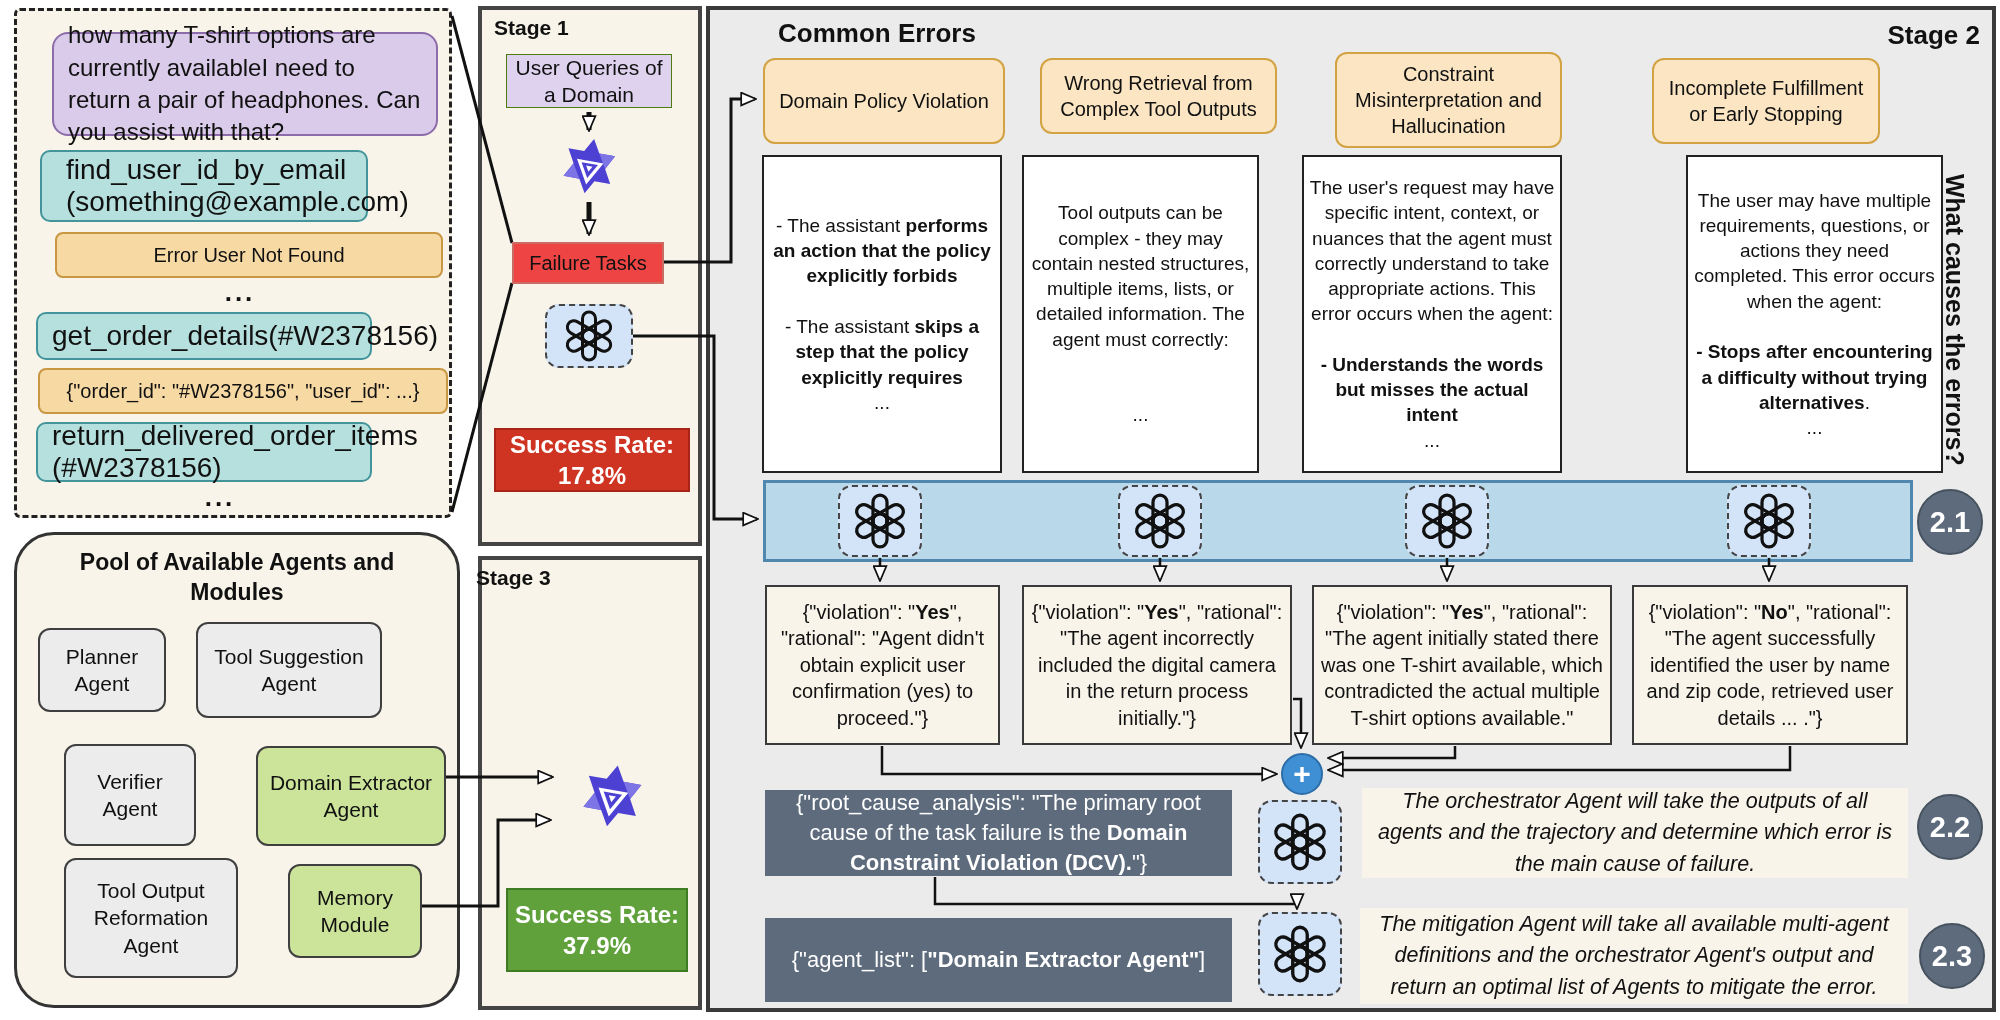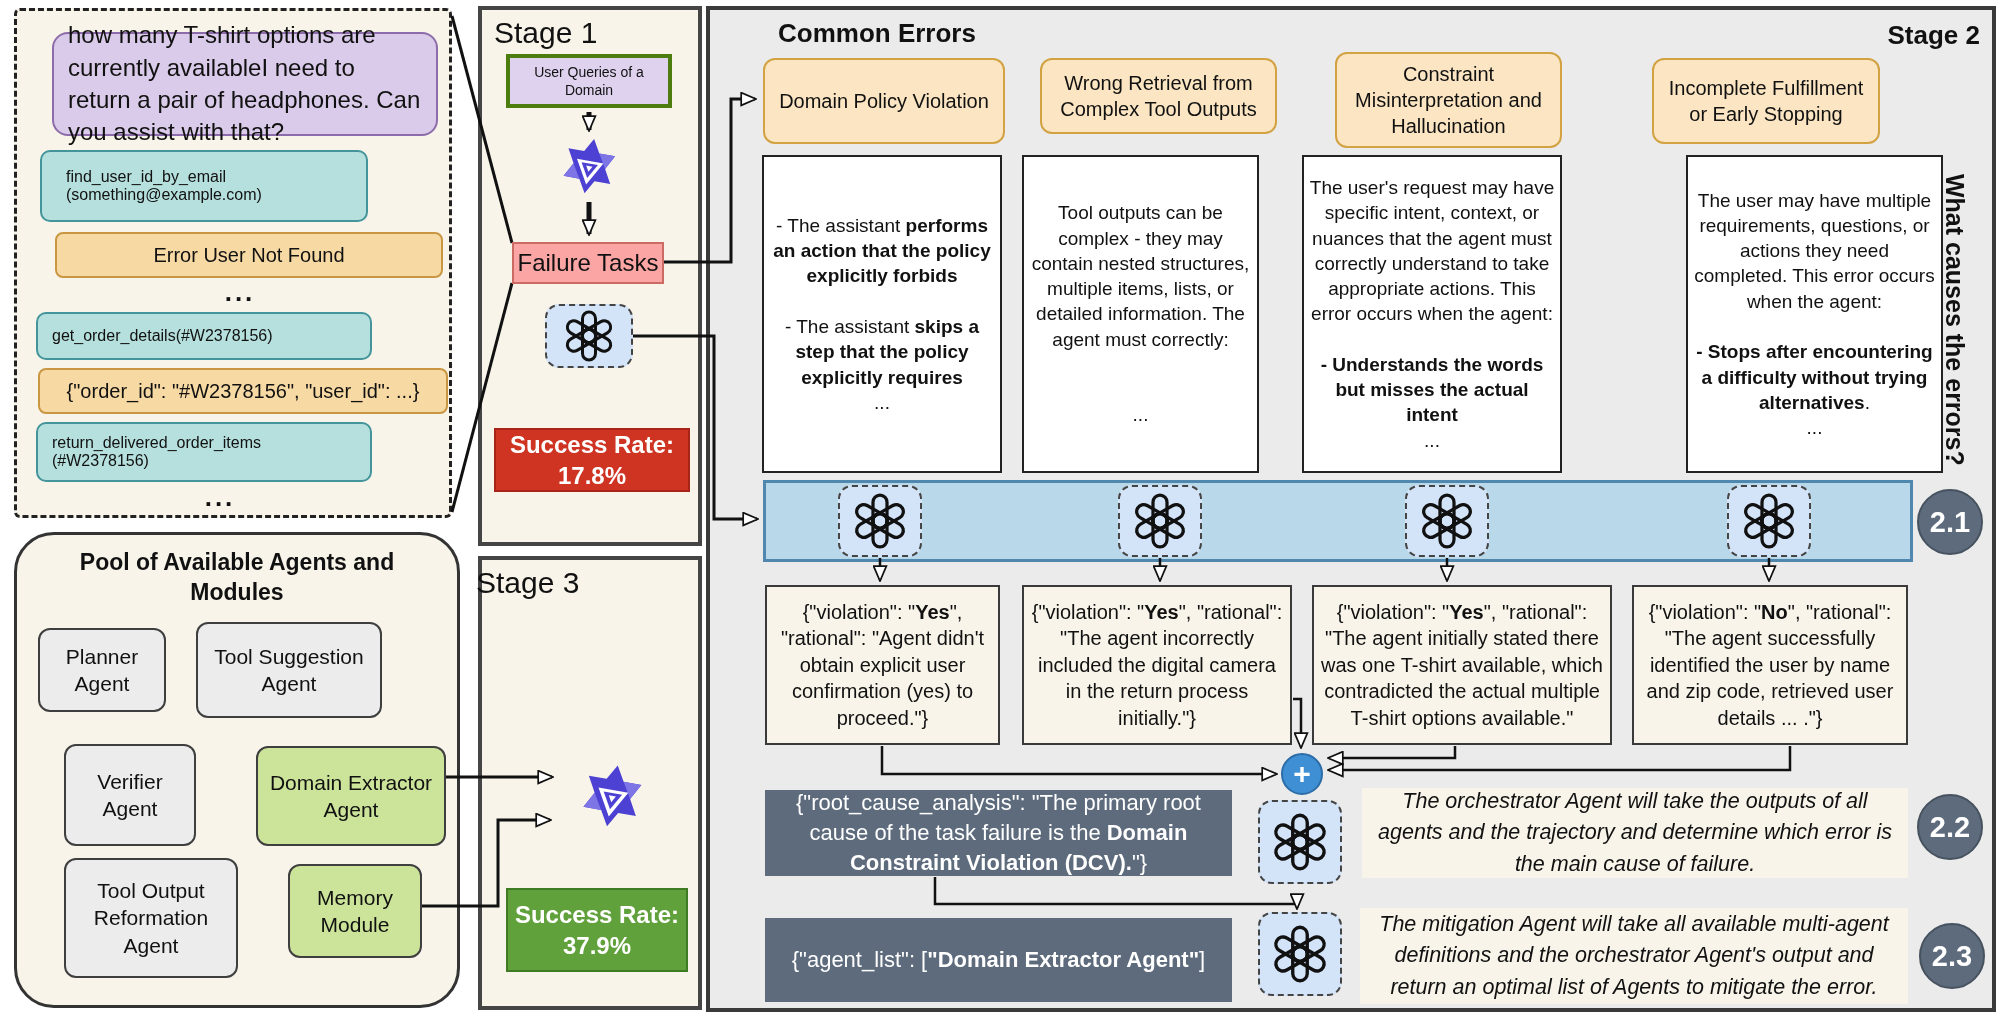--- a/index.html
+++ b/index.html
@@ -1,34 +1,34 @@
 <!DOCTYPE html>
 <html><head>
 <meta charset="utf-8">
 <style>
   html,body{margin:0;padding:0;background:#ffffff;}
   body{width:2000px;height:1020px;position:relative;font-family:"Liberation Sans",sans-serif;color:#111;}
   .abs{position:absolute;box-sizing:border-box;}
   .flex{display:flex;align-items:center;justify-content:center;}
   .panel{background:#f8f4e9;border:4px solid #454545;z-index:1;}
-  .stage-title{font-weight:normal;font-size:30px;z-index:10;}
+  .stage-title{font-weight:bold;font-size:21px;z-index:10;}
   
   .trajectory{border:3px dashed #222;border-radius:6px;background:#f8f4e9;z-index:1;}
   .bubble{background:#d9cbe9;border:2px solid #8d6cab;border-radius:16px;font-size:24px;line-height:1.35;padding:0 14px;z-index:10;display:flex;align-items:center;text-align:left;}
-  .teal{background:#b5e0dd;border:2px solid #43959b;border-radius:10px;font-size:16px;z-index:10;display:flex;align-items:center;padding:4px 14px;text-align:left;}
+  .teal{background:#b5e0dd;border:2px solid #43959b;border-radius:10px;font-size:28px;z-index:10;display:flex;align-items:center;padding:4px 14px;text-align:left;}
   .orangebx{background:#f7d9a4;border:2px solid #c99642;border-radius:8px;font-size:20px;z-index:10;}
   .dots{font-weight:bold;font-size:26px;letter-spacing:3px;z-index:10;}
   
   .pool{background:#f8f4e9;border:3px solid #333;border-radius:40px;z-index:1;}
   .pool-title{font-weight:bold;font-size:23px;text-align:center;line-height:1.3;z-index:10;}
   .agent{background:#ececec;border:2px solid #3f3f3f;border-radius:12px;font-size:21px;text-align:center;line-height:1.3;z-index:10;padding:4px;}
   .agent.green{background:#cbe49a;}
   
-  .uq{background:#ded2ee;border:4px solid #4d7c0f;font-size:14px;text-align:center;line-height:1.3;z-index:10;}
-  .failure{background:#fca5a5;border:2px solid #cb6b63;font-size:24px;z-index:10;}
+  .uq{background:#ded2ee;border:1px solid #4d7c0f;font-size:21px;text-align:center;line-height:1.3;z-index:10;}
+  .failure{background:#ef4444;border:2px solid #cb6b63;font-size:20px;z-index:10;}
   .rate{color:#fff;font-weight:bold;font-size:24px;text-align:center;line-height:1.3;z-index:10;}
   .rate.red{background:#cf3423;border:2px solid #a82417;}
   .rate.green{background:#61a13c;border:2px solid #3e7b22;}
   .chip{background:#d3e3f8;border:2.5px dashed #444;border-radius:14px;z-index:10;}
   
   .stage2{background:#ebebeb;border:4px solid #3a3a3a;z-index:1;}
   .sec-title{font-weight:bold;font-size:26px;z-index:10;}
   .ehead{background:#fbe5c2;border:2px solid #d2a243;border-radius:12px;font-size:20px;text-align:center;line-height:1.3;z-index:10;padding:4px;}
   .edesc{background:#ffffff;border:2.5px solid #222;font-size:19px;text-align:center;line-height:1.33;z-index:10;padding:6px 4px;white-space:pre-line;}
   .band{background:#b9d8e9;border:3px solid #4f87ae;z-index:2;}

